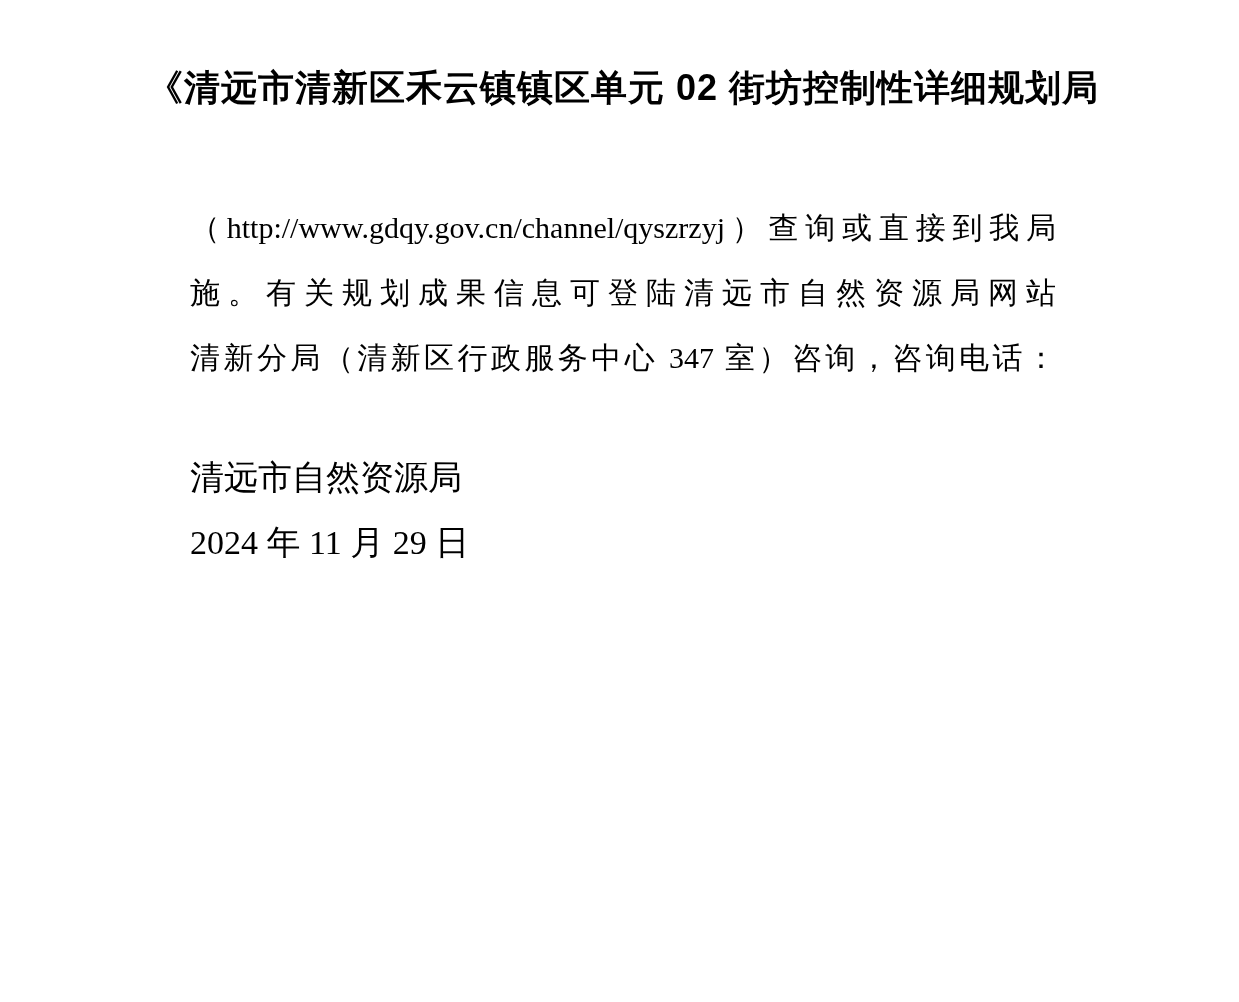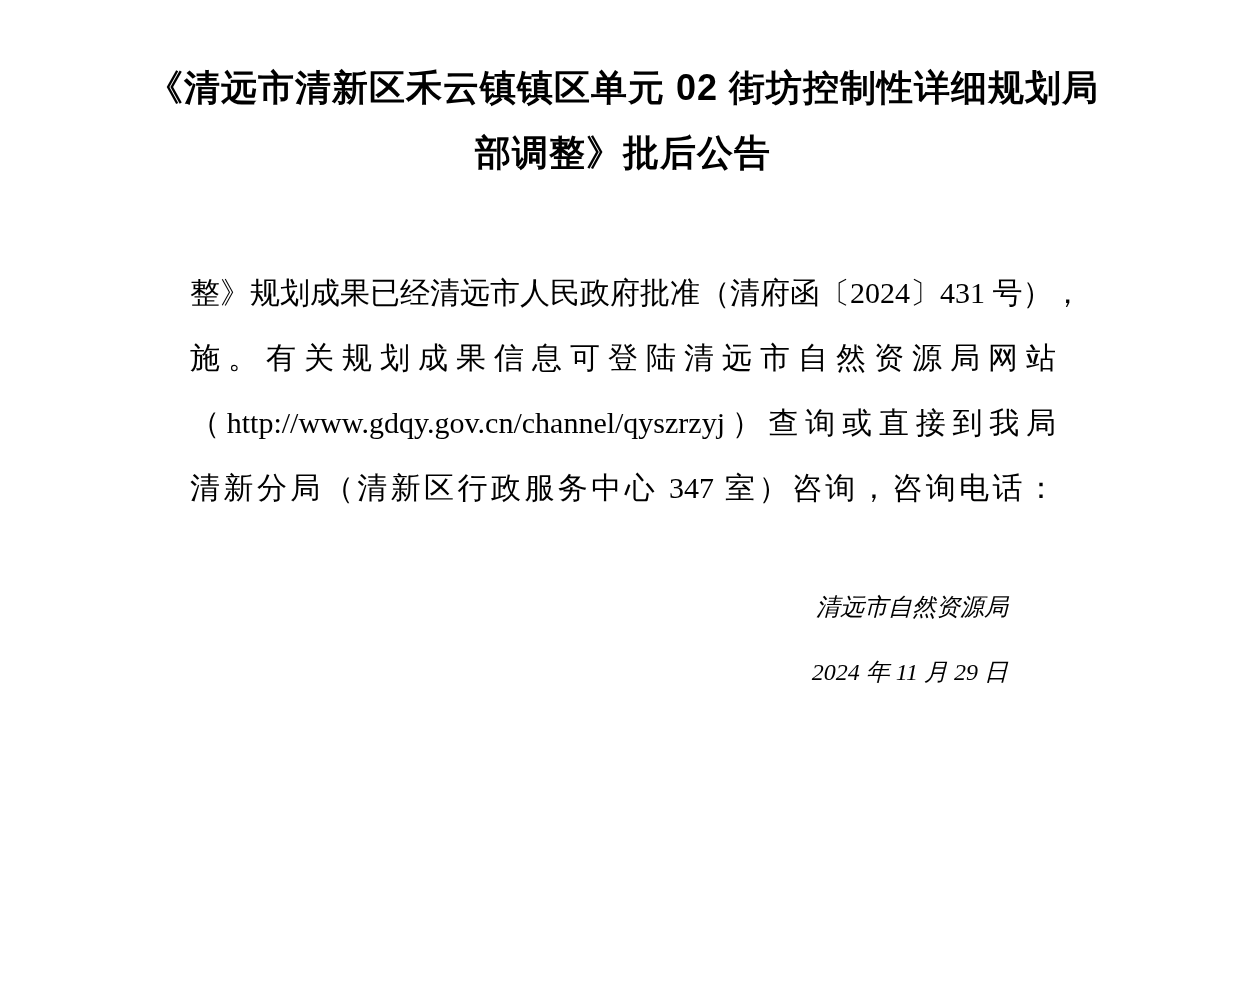--- a/index.html
+++ b/index.html
@@ -45,40 +45,36 @@
   .body-line.last {
     text-align: left;
     text-align-last: left;
   }
 
   
   .signature-block {
     width: 866px;
     margin: 55px auto 0 auto;
     padding-right: 48px;
-    text-align: right;
-    font-size: 24px;
+    font-size: 34px;
     line-height: 65px;
-    font-style: italic;
   }
 </style>
 </head>
 <body>
 
 <div class="page">
 
   <div class="doc-title">
     <div>《清远市清新区禾云镇镇区单元 02 街坊控制性详细规划局</div>
-    <div>部调整》批后公告</div>
   </div>
 
   <div class="doc-body">
-    <div class="body-line">整》规划成果已经清远市人民政府批准（清府函〔2024〕431 号），</div>
+    <div class="body-line url-line">（http://www.gdqy.gov.cn/channel/qyszrzyj）查询或直接到我局</div>
     <div class="body-line">施。有关规划成果信息可登陆清远市自然资源局网站</div>
-    <div class="body-line url-line">（http://www.gdqy.gov.cn/channel/qyszrzyj）查询或直接到我局</div>
     <div class="body-line">清新分局（清新区行政服务中心 347 室）咨询，咨询电话：</div>
   </div>
 
   <div class="signature-block">
     <div>清远市自然资源局</div>
     <div>2024 年 11 月 29 日</div>
   </div>
 
 </div>
 

